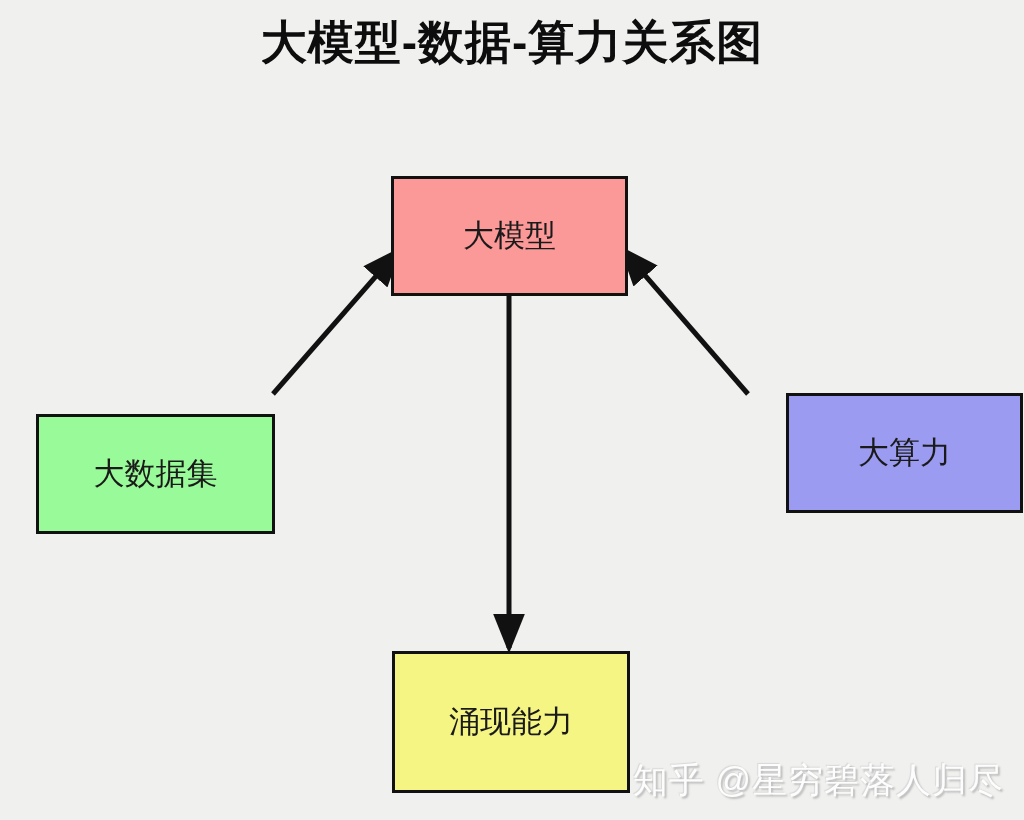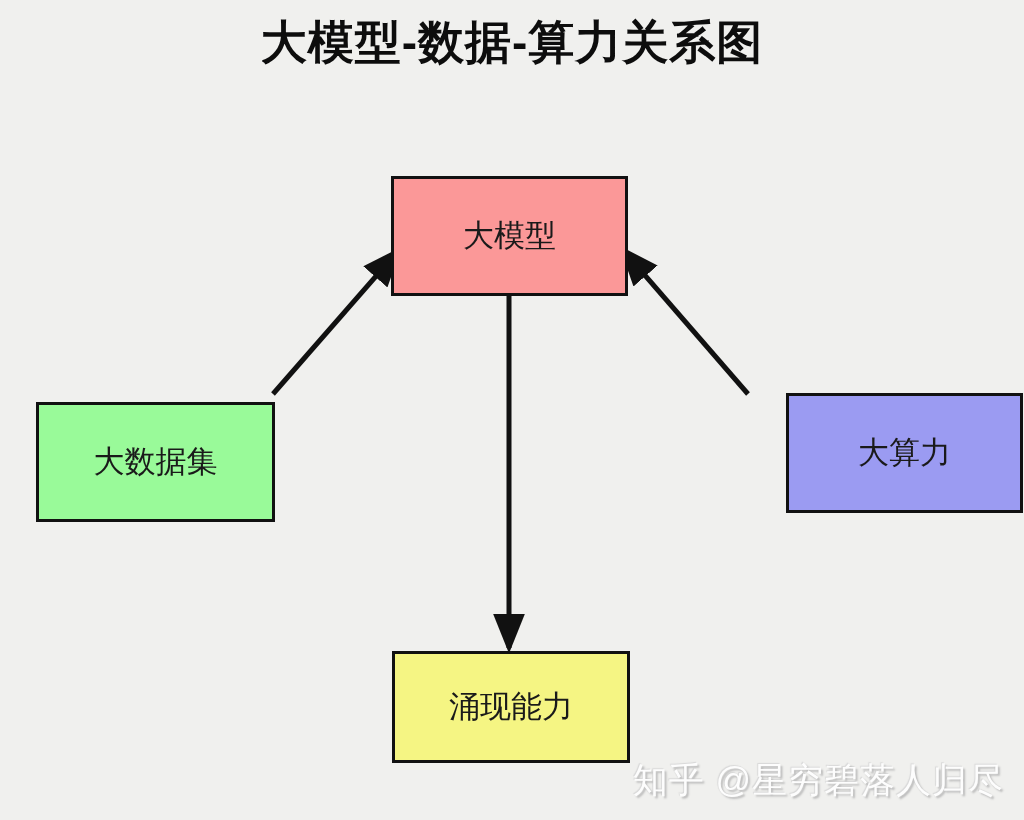--- a/index.html
+++ b/index.html
@@ -28,23 +28,23 @@
   .node {
     position: absolute;
     border: 3px solid #111111;
     display: flex;
     align-items: center;
     justify-content: center;
     font-size: 31px;
     color: #1a1a1a;
   }
   .node-model     { left: 391px; top: 136px; width: 237px; height: 120px; margin-top: 40px; }
-  .node-dataset   { left: 36px;  top: 402px; width: 239px; height: 120px; }
+  .node-dataset   { left: 36px;  top: 414px; width: 239px; height: 120px; }
   .node-compute   { left: 786px; top: 393px; width: 237px; height: 120px; }
-  .node-emergence { left: 392px; top: 651px; width: 238px; height: 112px; }
+  .node-emergence { left: 392px; top: 651px; width: 238px; height: 142px; }
   .edges-layer {
     position: absolute;
     left: 0; top: 0;
     width: 1024px; height: 820px;
     pointer-events: none;
   }
   .watermark {
     position: absolute;
     right: 20px;
     bottom: 16px;

